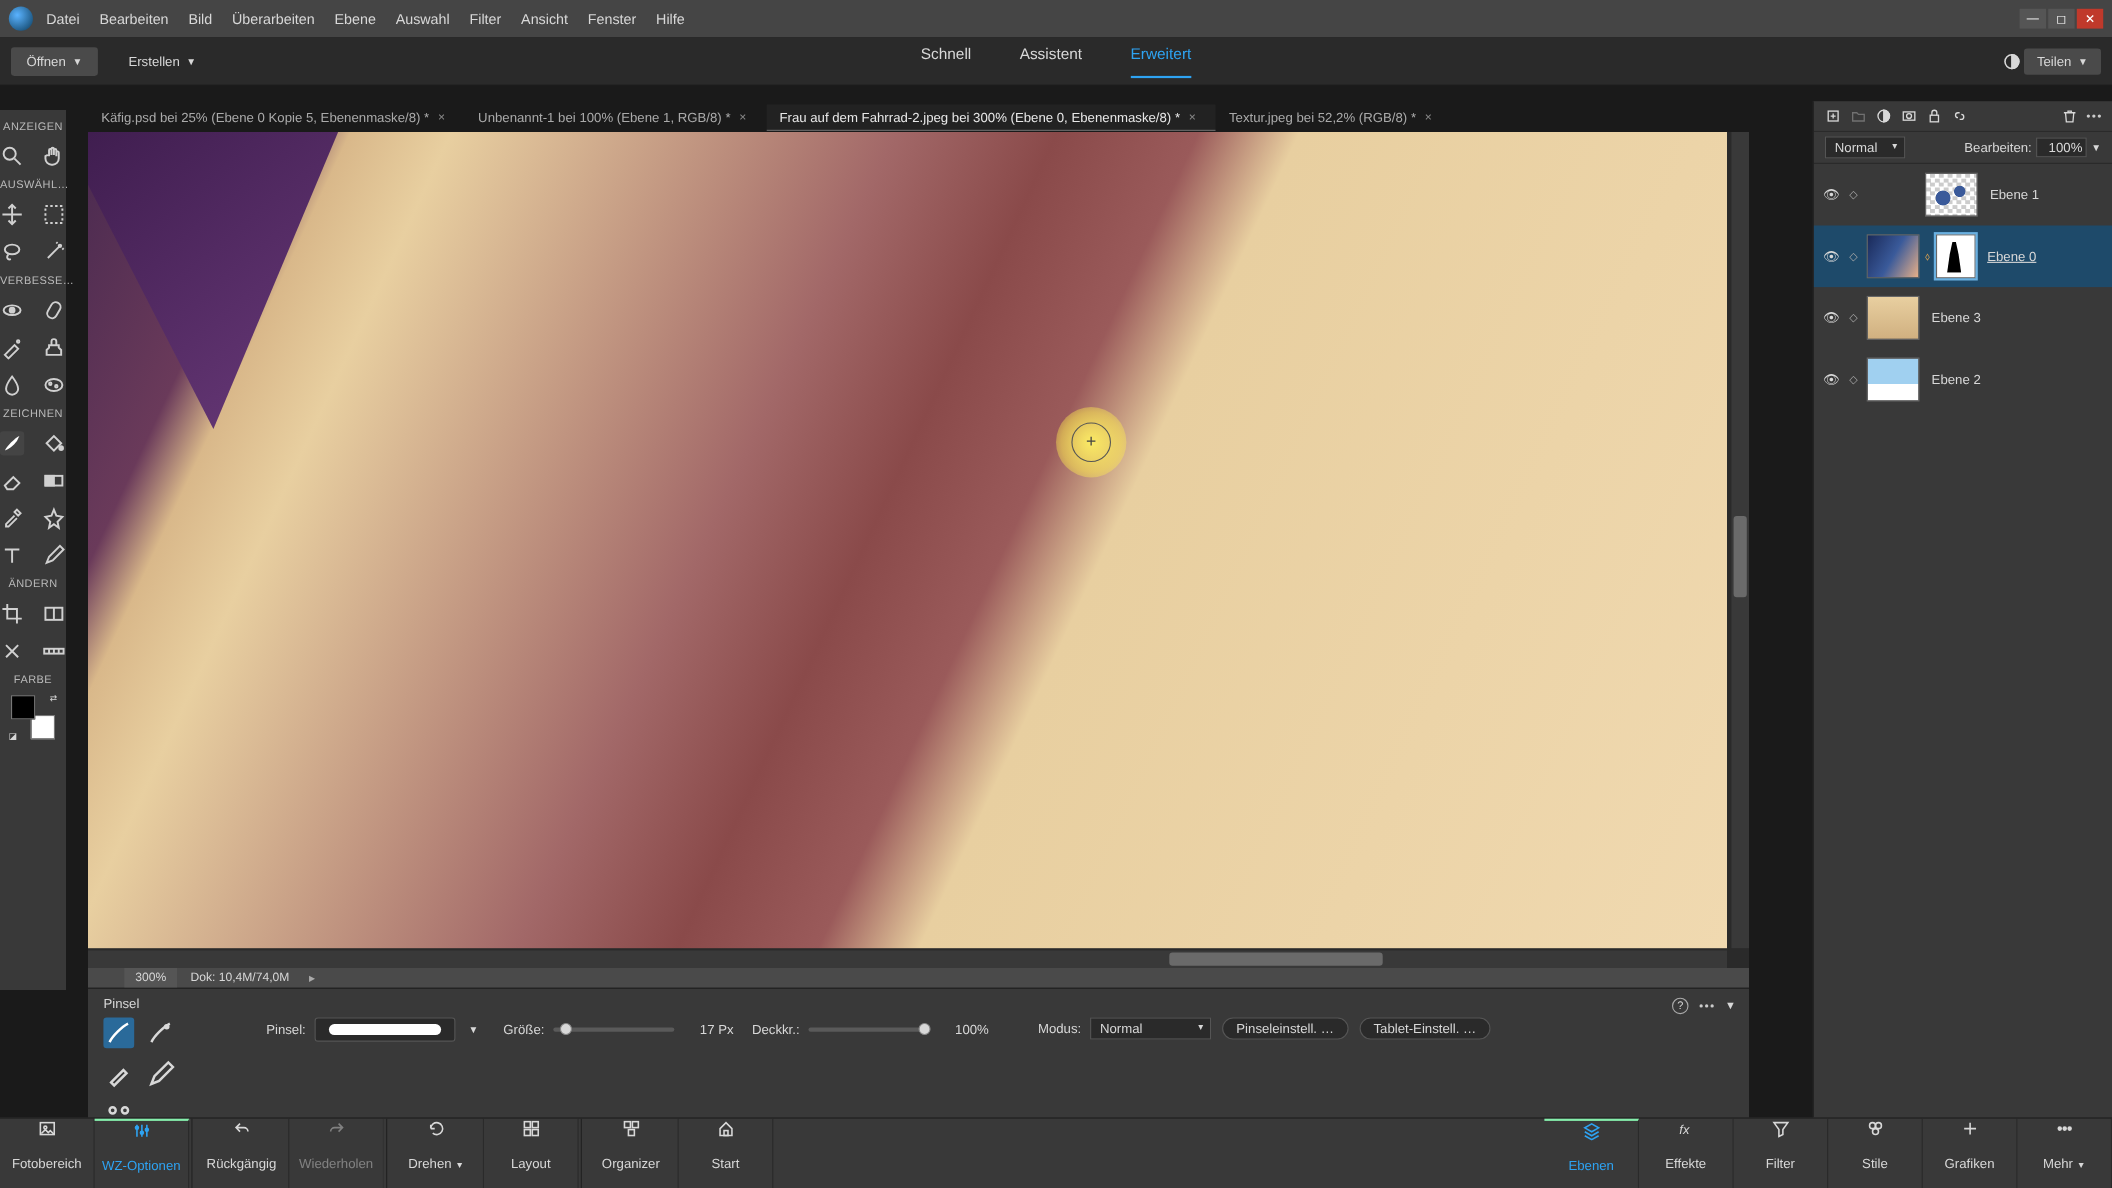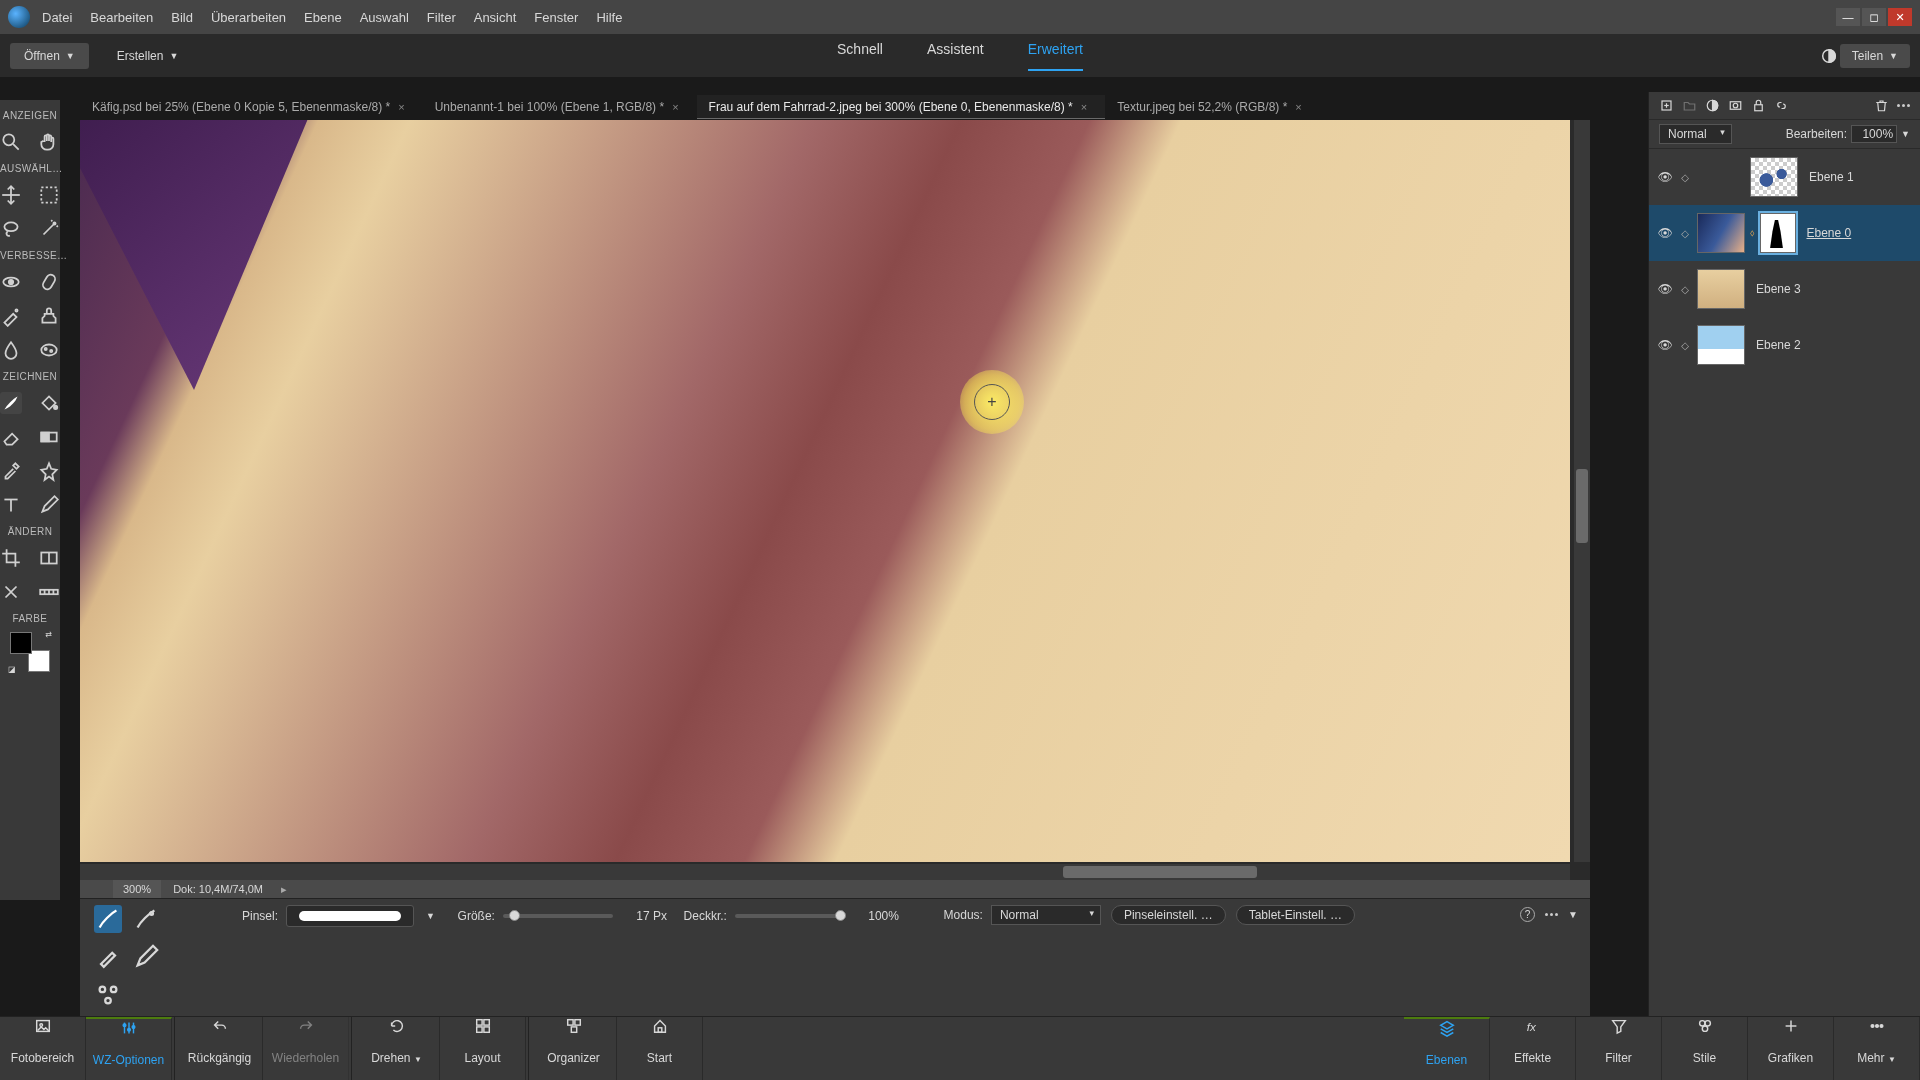--- a/index.html
+++ b/index.html
@@ -99,21 +99,21 @@
 .to-value { width:46px; text-align:right; font-size:12px; }
 .mode-dd { background:#2a2a2a; border:1px solid #555; width:110px; padding:2px 8px; position:relative; font-size:12px; }
 .mode-dd::after { content:'▾'; position:absolute; right:6px; font-size:9px; }
 .pill-btn { background:#2a2a2a; border:1px solid #555; border-radius:11px; padding:2px 12px; font-size:12px; }
 
 
 .bottombar { position:absolute; left:0; right:0; bottom:0; height:64px; background:#393939; border-top:1px solid #222; display:flex; }
 .bb-left { display:flex; }
 .bb-item { width:100px; display:flex; flex-direction:column; align-items:center; justify-content:flex-start; gap:16px; font-size:12px; border-right:1px solid #2a2a2a; }
 .bb-item.narrow { width:86px; }
-.bb-item.active { color:#2ea3f2; border-top:2px solid #4d7c0f; }
+.bb-item.active { color:#2ea3f2; border-top:2px solid #86efac; }
 .bb-item svg { width:18px; height:18px; }
 .bb-item.disabled { opacity:0.45; }
 .bb-right { margin-left:auto; display:flex; }
 .bb-sep { width:1px; background:#222; margin:0 2px; }
 
 .q-icon { width:15px; height:15px; border:1.3px solid #aaa; border-radius:50%; display:flex; align-items:center; justify-content:center; font-size:10px; }
 svg { fill:none; stroke:currentColor; stroke-width:1.6; }
 </style>
 </head>
 <body>
@@ -452,20 +452,21 @@
   </div>
   <div class="layer">
     <span class="eye">👁</span>
     <span class="lock">◇</span>
     <div class="thumb" style="background:linear-gradient(#a0d0f0 60%,#fff 60%)"></div>
     <span class="name">Ebene 2</span>
   </div>
 </div>
 
 <div class="tool-options">
+  <div class="to-header">Pinsel</div>
   <div class="to-header-right">
     <div class="q-icon">?</div>
     <span class="dots-icon">
         <span></span>
         <span></span>
         <span></span>
       </span>
     <span style="font-size:10px">▼</span>
   </div>
   <div class="to-body">

